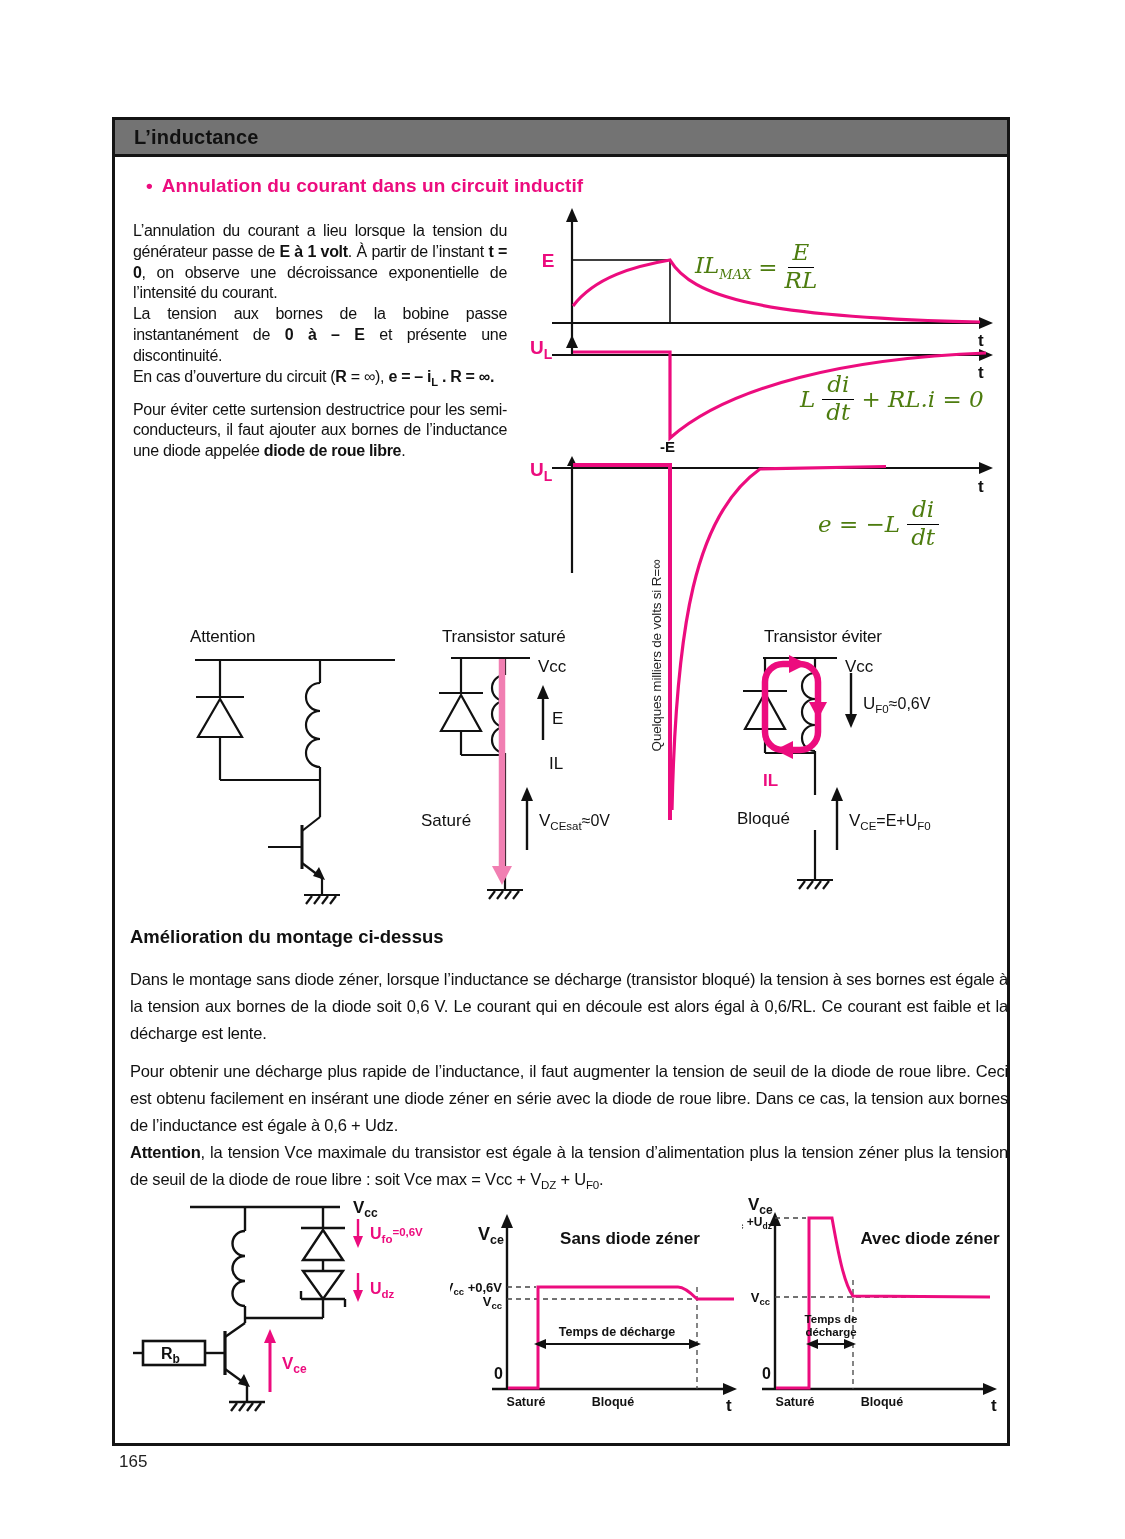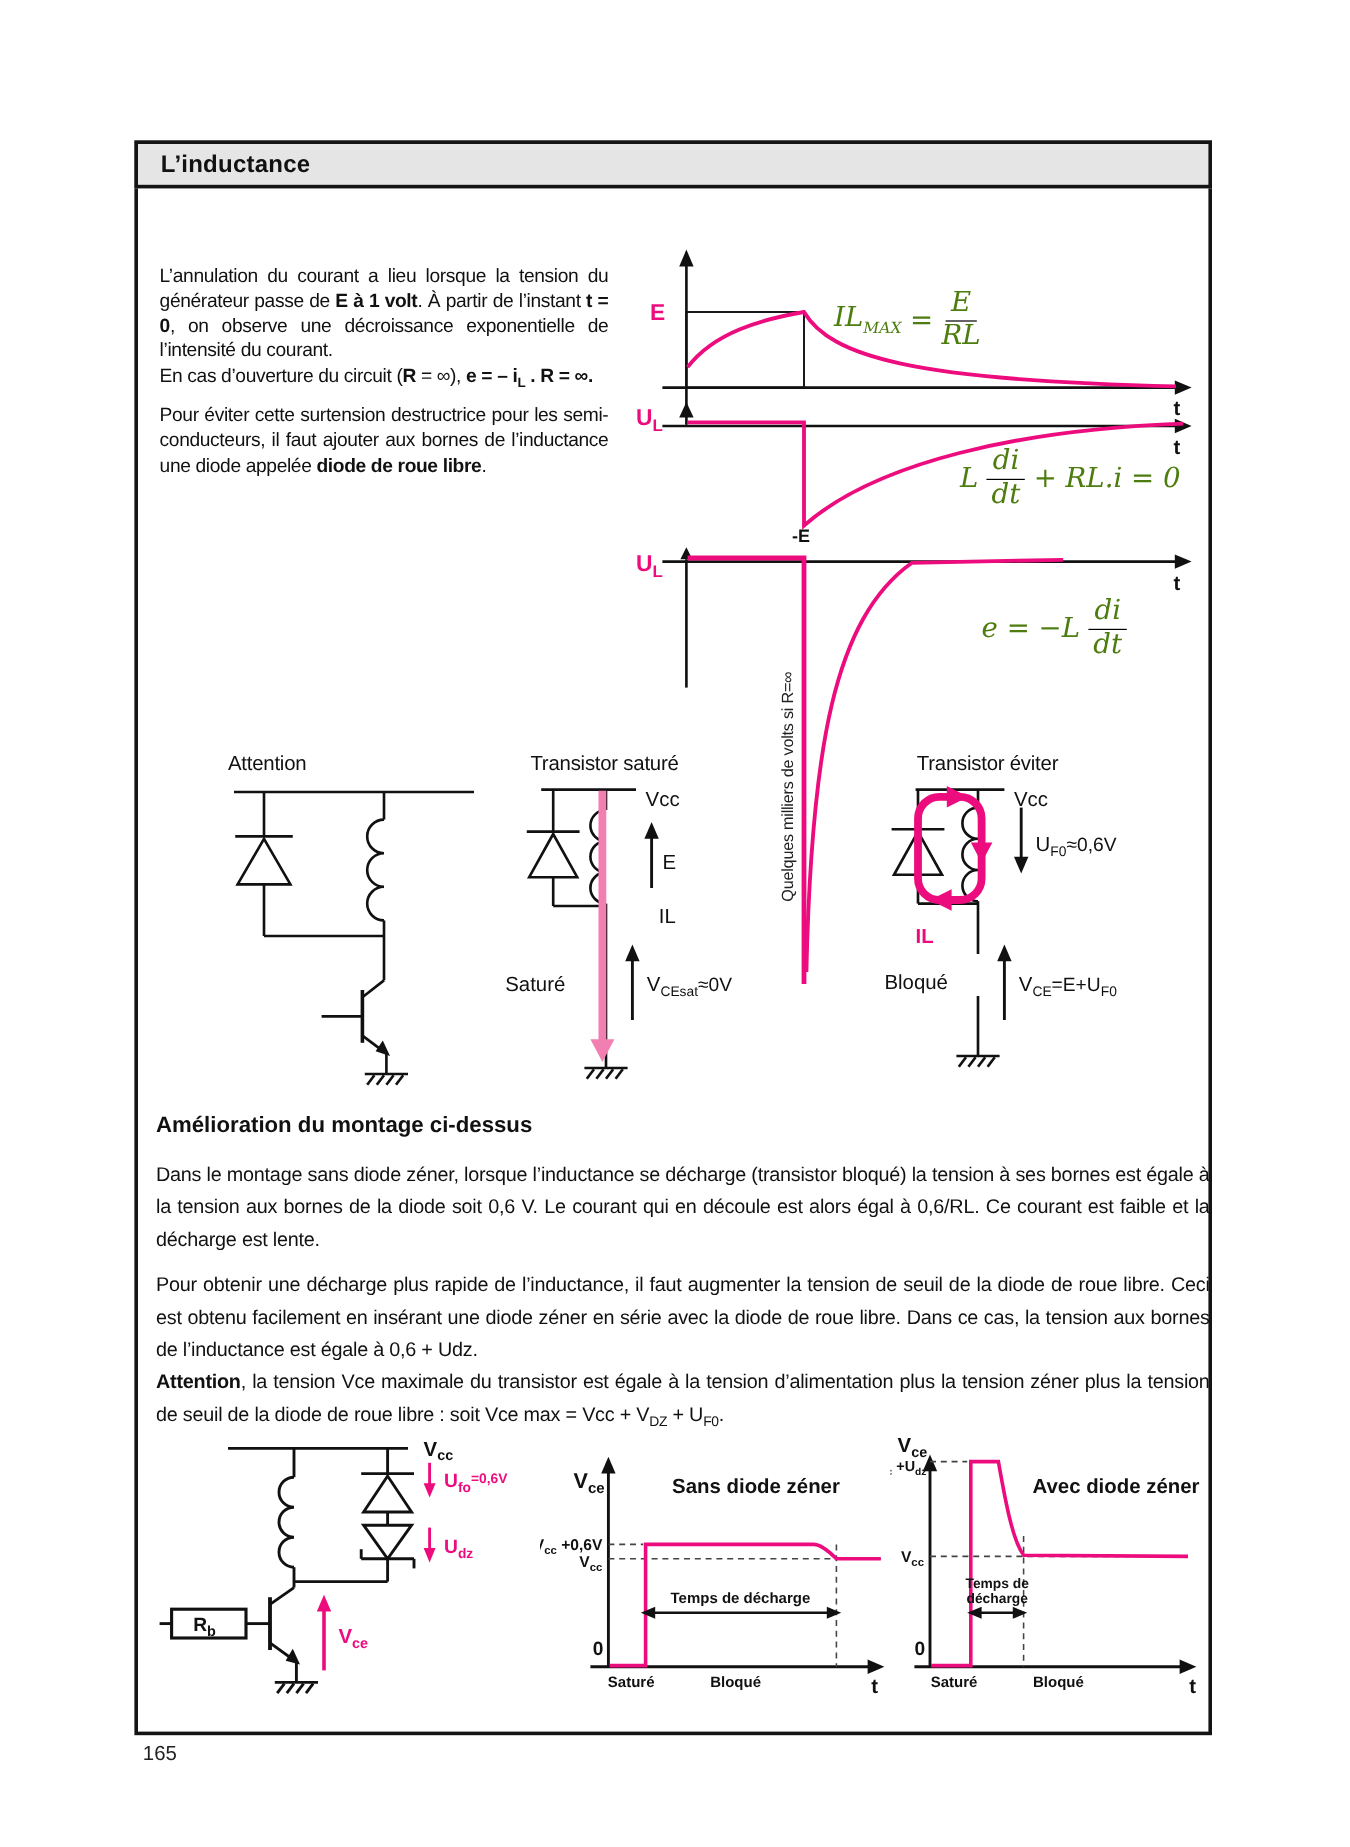--- a/index.html
+++ b/index.html
@@ -2,21 +2,21 @@
 <html><head>
 <meta charset="utf-8">
 <style>
   * { margin:0; padding:0; box-sizing:border-box; }
   html,body { background:#ffffff; }
   body { font-family:"Liberation Sans", sans-serif; color:#111; }
   #canvas { position:relative; width:1125px; height:1539px; background:#fff; overflow:hidden; }
   .abs { position:absolute; }
 
   #page-box { left:112px; top:117px; width:898px; height:1329px; border:3px solid #141414; background:#fff; }
-  #header-bar { left:112px; top:117px; width:898px; height:40px; background:#e5e5e5; border:3px solid #141414; display:flex; align-items:center; padding-left:19px; }
+  #header-bar { left:112px; top:117px; width:898px; height:40px; background:#737373; border:3px solid #141414; display:flex; align-items:center; padding-left:19px; }
   #header-bar .ttl { font-size:20px; font-weight:bold; letter-spacing:0.2px; }
 
   #section-heading { left:146px; top:175px; font-size:19px; font-weight:bold; color:#ec0c7e; letter-spacing:0.1px; }
   #section-heading .bullet { margin-right:9px; }
 
   .bodytext { font-size:16px; line-height:20.8px; letter-spacing:-0.3px; text-align:justify; }
   #intro-col { left:133px; top:221px; width:374px; }
   #intro-col p.gap { margin-top:7px; }
   .widetext { font-size:16.5px; line-height:27px; letter-spacing:-0.2px; text-align:justify; }
   #improve-heading { left:130px; top:926px; font-size:18.5px; font-weight:bold; }
@@ -42,23 +42,27 @@
 <body>
 
 <div id="canvas">
 
   <div id="page-box" class="abs"></div>
 
   <div id="header-bar" class="abs">
     <span class="ttl">L’inductance</span>
   </div>
 
+  <div id="section-heading" class="abs">
+    <span class="bullet">•</span><span>Annulation du courant dans un circuit inductif</span>
+  </div>
 
   <div id="intro-col" class="abs bodytext">
     <p><span>L’annulation du courant a lieu lorsque la tension du générateur passe de </span><span style="font-weight: bold;">E à 1 volt</span><span>. À partir de l’instant </span><span style="font-weight: bold;">t = 0</span><span>, on observe une décroissance exponentielle de l’intensité du courant.</span></p>
+    <p><span>La tension aux bornes de la bobine passe instantanément de </span><span style="font-weight: bold;">0 à – E</span><span> et présente une discontinuité.</span></p>
     <p><span>En cas d’ouverture du circuit (</span><span style="font-weight: bold;">R</span><span> = ∞), </span><span style="font-weight: bold;">e = – i</span><sub style="font-weight: bold;">L</sub><span style="font-weight: bold;"> . R = ∞.</span></p>
     <p class="gap"><span>Pour éviter cette surtension destructrice pour les semi-conducteurs, il faut ajouter aux bornes de l’inductance une diode appelée </span><span style="font-weight: bold;">diode de roue libre</span><span>.</span></p>
   </div>
 
   <svg class="abs" style="left:520px;top:205px" width="485" height="148" viewBox="0 0 485 148">
     <line x1="52" y1="135" x2="52" y2="14" stroke="#111" stroke-width="2.2"></line>
     <polygon points="52,3 46,17 58,17" fill="#111"></polygon>
     <line x1="32" y1="118" x2="464" y2="118" stroke="#111" stroke-width="2.2"></line>
     <polygon points="473,118 459,112 459,124" fill="#111"></polygon>
     <rect x="52" y="55" width="98" height="63" fill="none" stroke="#111" stroke-width="1.6"></rect>

